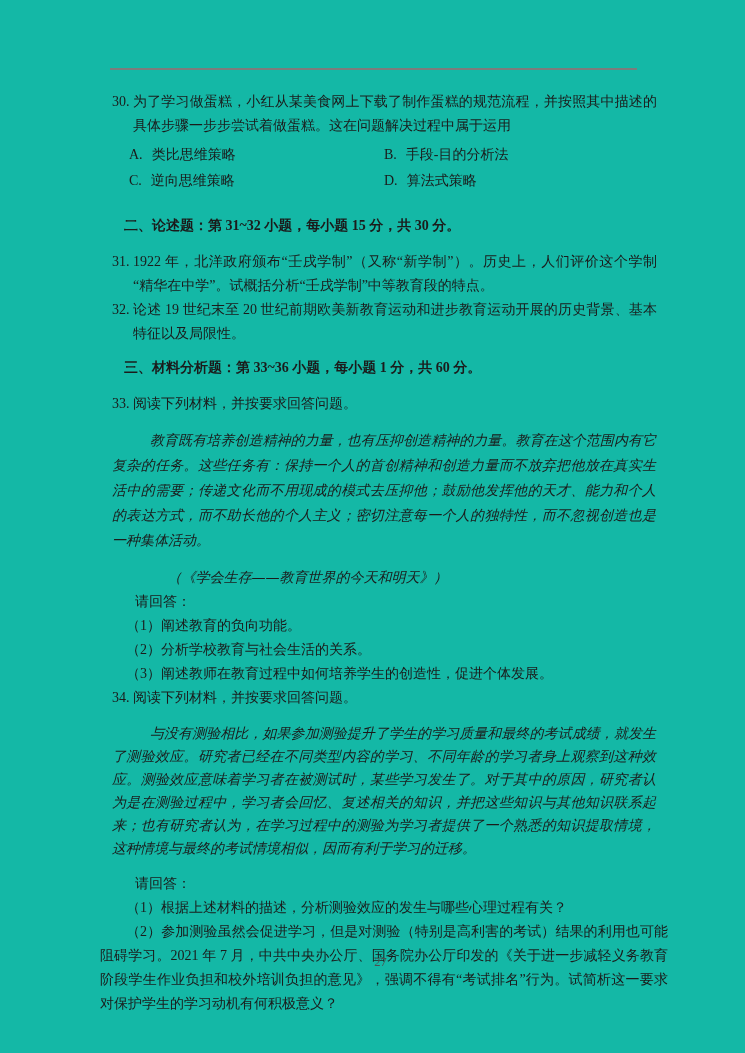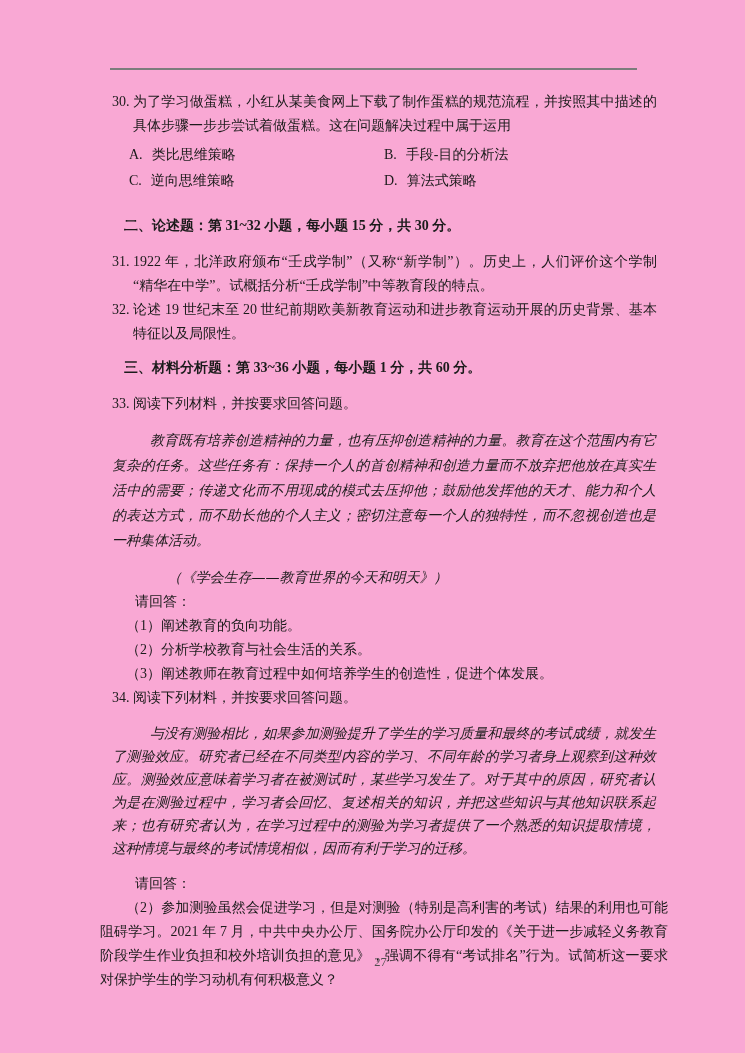--- a/index.html
+++ b/index.html
@@ -4,21 +4,21 @@
 <style>
   html, body {
     margin: 0;
     padding: 0;
     background: #ffffff;
   }
   .page {
     position: relative;
     width: 745px;
     height: 1053px;
-    background: #f9a8d4;
+    background: #14b8a6;
     overflow: hidden;
     font-family: "Liberation Serif", "DejaVu Serif", serif;
     color: #1b1b1b;
   }
   .header-rule {
     position: absolute;
     top: 68px;
     left: 110px;
     width: 527px;
     height: 2px;
@@ -154,19 +154,20 @@
     <p class="sub-q">（1）阐述教育的负向功能。</p>
     <p class="sub-q">（2）分析学校教育与社会生活的关系。</p>
     <p class="sub-q">（3）阐述教师在教育过程中如何培养学生的创造性，促进个体发展。</p>
 
     <p class="q-para">
       <span class="q-num">34.</span>
       <span>阅读下列材料，并按要求回答问题。</span>
     </p>
     <p class="material material-34">与没有测验相比，如果参加测验提升了学生的学习质量和最终的考试成绩，就发生了测验效应。研究者已经在不同类型内容的学习、不同年龄的学习者身上观察到这种效应。测验效应意味着学习者在被测试时，某些学习发生了。对于其中的原因，研究者认为是在测验过程中，学习者会回忆、复述相关的知识，并把这些知识与其他知识联系起来；也有研究者认为，在学习过程中的测验为学习者提供了一个熟悉的知识提取情境，这种情境与最终的考试情境相似，因而有利于学习的迁移。</p>
     <p class="prompt">请回答：</p>
+    <p class="sub-q">（1）根据上述材料的描述，分析测验效应的发生与哪些心理过程有关？</p>
     <p class="sub-q">（2）参加测验虽然会促进学习，但是对测验（特别是高利害的考试）结果的利用也可能阻碍学习。2021 年 7 月，中共中央办公厅、国务院办公厅印发的《关于进一步减轻义务教育阶段学生作业负担和校外培训负担的意见》，强调不得有“考试排名”行为。试简析这一要求对保护学生的学习动机有何积极意义？</p>
 
   </div>
 
   <div class="page-number">27</div>
 
 </div>
 
 </body></html>

